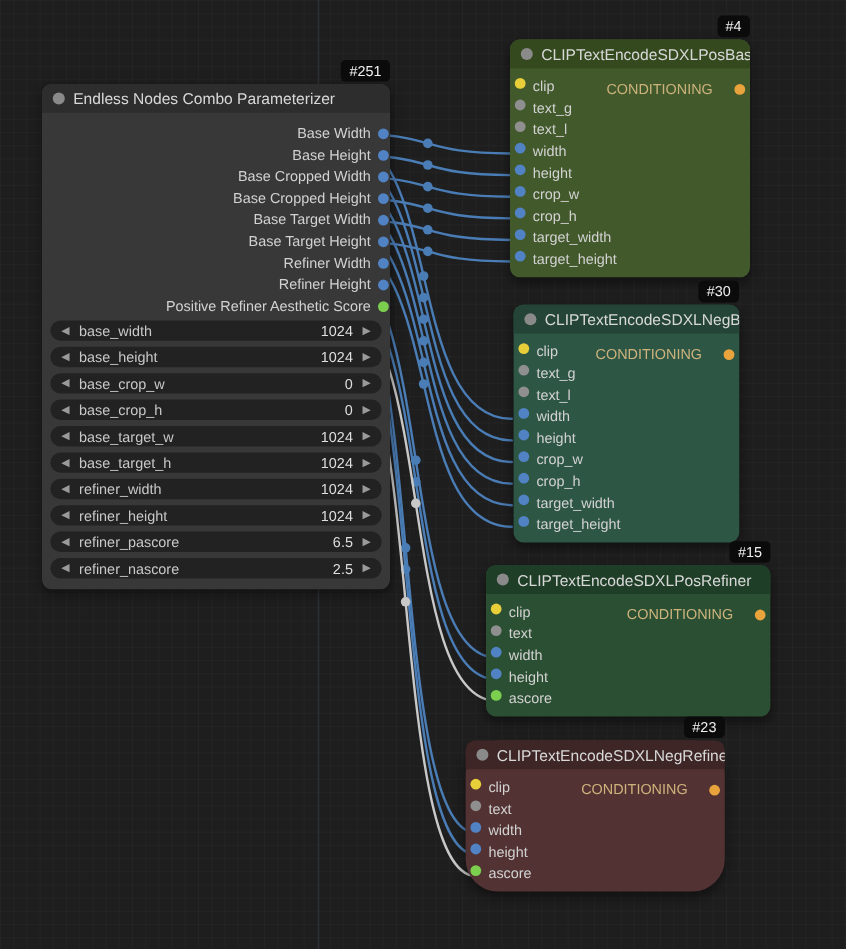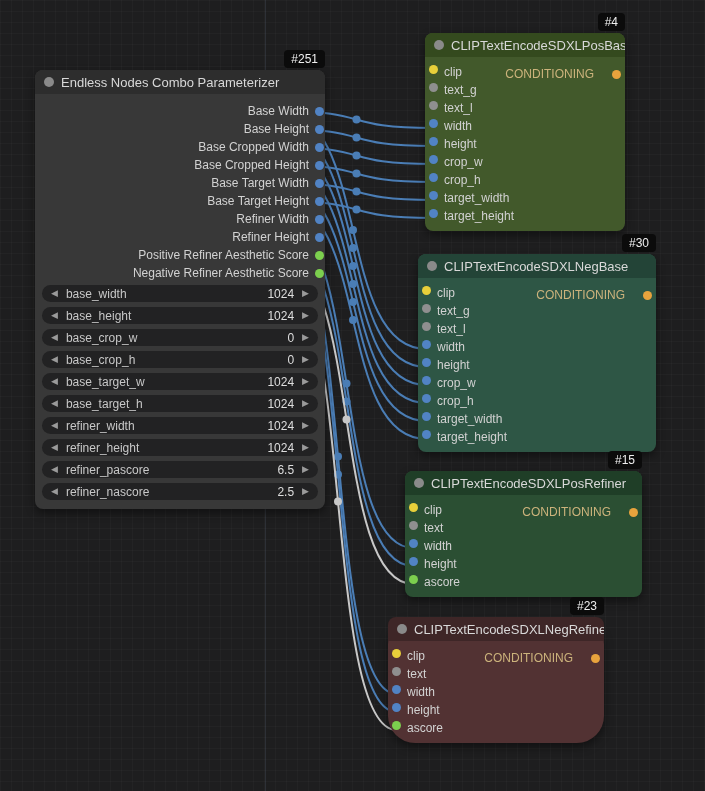--- a/index.html
+++ b/index.html
@@ -40,21 +40,21 @@
   .out-row .slot-label{margin:0 6px 0 0;}
   .widgets{padding-top:3px;}
   .widget{height:17px;margin:0 7px 5px;background:#222223;border-radius:9px;display:flex;align-items:center;padding:0 9px;font-size:12px;color:#c8c8c8;}
   .widget .arrow{color:#9a9a9a;font-size:9px;flex:0 0 auto;line-height:17px;}
   .w-name{margin-left:8px;}
   .w-value{margin-left:auto;margin-right:8px;color:#dedede;}
 
   
   #pos_base{left:425px;top:33px;width:200px;background:#42592b;}
   #pos_base .titlebar{background:#344a1e;}
-  #neg_base{left:418px;top:254px;width:238px;background:#2e5645;}
+  #neg_base{left:428px;top:254px;width:188px;background:#2e5645;}
   #neg_base .titlebar{background:#234437;}
   #pos_refiner{left:405px;top:471px;width:237px;background:#2b4f33;}
   #pos_refiner .titlebar{background:#1f3e27;}
   #neg_refiner{left:388px;top:617px;width:216px;background:#523233;border-radius:27px;}
   #neg_refiner .titlebar{background:#3e2627;}
 </style>
 </head>
 <body>
 
 <div id="canvas">
@@ -134,24 +134,20 @@
         <span class="dot blue"></span>
       </div>
       <div class="out-row">
         <span class="slot-label">Refiner Height</span>
         <span class="dot blue"></span>
       </div>
       <div class="out-row">
         <span class="slot-label">Positive Refiner Aesthetic Score</span>
         <span class="dot green"></span>
       </div>
-      <div class="out-row">
-        <span class="slot-label">Negative Refiner Aesthetic Score</span>
-        <span class="dot green"></span>
-      </div>
 
       <div class="widgets">
         <div class="widget">
           <span class="arrow">◀</span>
           <span class="w-name">base_width</span>
           <span class="w-value">1024</span>
           <span class="arrow">▶</span>
         </div>
         <div class="widget">
           <span class="arrow">◀</span>

